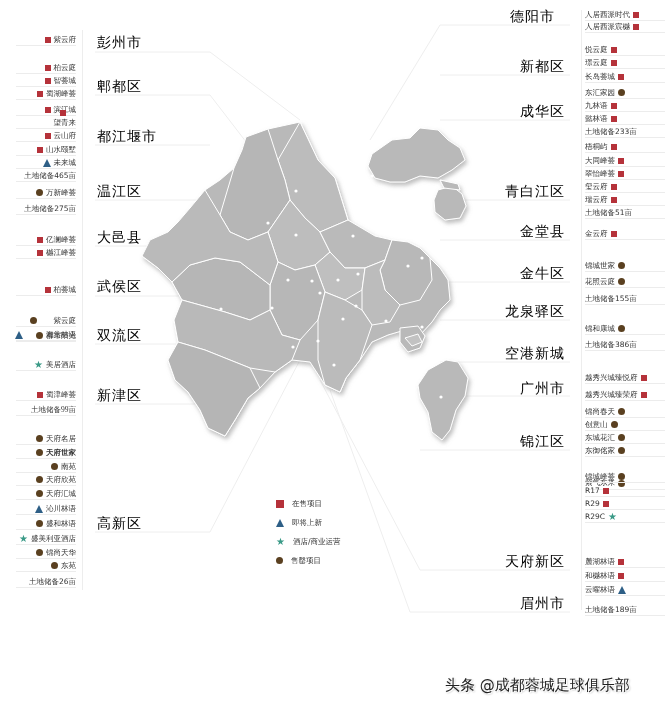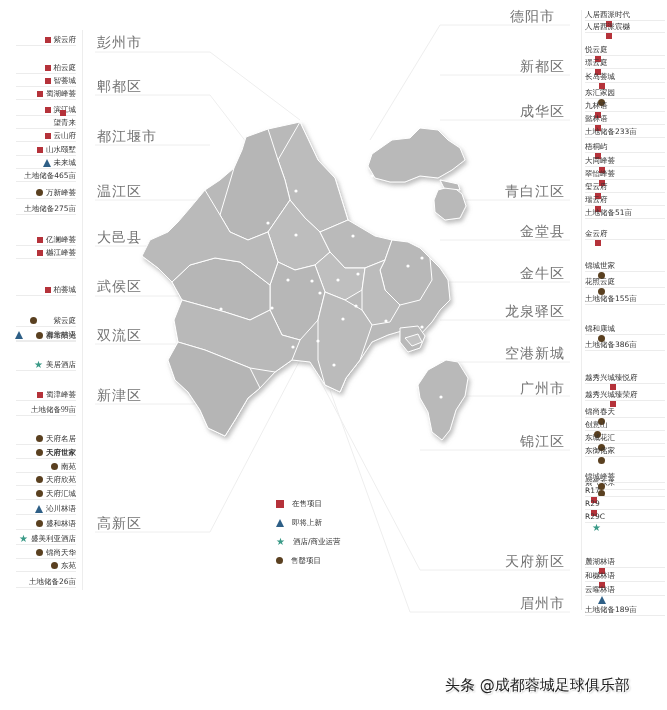--- a/index.html
+++ b/index.html
@@ -1,32 +1,32 @@
 <!DOCTYPE html>
 <html><head>
 <meta charset="utf-8">
 <style>
   html,body{margin:0;padding:0;background:#ffffff;}
   body{width:667px;height:710px;position:relative;overflow:hidden;font-family:"DejaVu Sans","Liberation Sans",sans-serif;color:#333;}
   .lcol{position:absolute;left:0;width:78px;}
   .rcol{position:absolute;left:583px;width:84px;}
   .item{position:absolute;height:13px;font-size:7.5px;line-height:13px;white-space:nowrap;color:#333;display:flex;align-items:center;}
   .lcol .item{right:2px;justify-content:flex-end;}
-  .rcol .item{left:2px;justify-content:flex-start;flex-direction:column;}
+  .rcol .item{left:2px;justify-content:flex-start;}
   .item .sep{position:absolute;bottom:0;height:0;border-bottom:1px solid #ececec;}
   .lcol .item .sep{right:0;width:60px;}
   .rcol .item .sep{left:0;width:80px;}
   .ico{display:inline-block;flex:0 0 auto;}
   .sq{width:6px;height:6px;background:#b5323a;}
   .ci{width:7px;height:7px;border-radius:50%;background:#5a4020;}
   .tr{width:0;height:0;border-left:4.5px solid transparent;border-right:4.5px solid transparent;border-bottom:8px solid #2e5f86;}
   .st{font-size:10px;line-height:10px;color:#3a9a87;}
   .lcol .ico{margin-right:3px;}
   .rcol .ico{margin-left:3px;}
-  .dist{position:absolute;font-size:14px;color:#737373;letter-spacing:1px;font-family:"DejaVu Serif","Liberation Serif",serif;}
+  .dist{position:absolute;font-size:14px;color:#000000;letter-spacing:1px;font-family:"DejaVu Serif","Liberation Serif",serif;}
   .vline{position:absolute;width:0;border-left:1px solid #ededed;}
   .legend{position:absolute;left:276px;top:494px;}
   .leg-row{display:flex;align-items:center;height:19px;font-size:7.5px;color:#333;}
   .leg-row .ico{margin-right:8px;}
   .footer{position:absolute;left:445px;top:676px;font-size:15px;color:#222;text-shadow:1px 1px 0 #fff,-1px -1px 0 #fff,1px 1px 2px rgba(0,0,0,.4);}
   svg.map{position:absolute;left:0;top:0;}
 </style>
 </head>
 <body>
 

